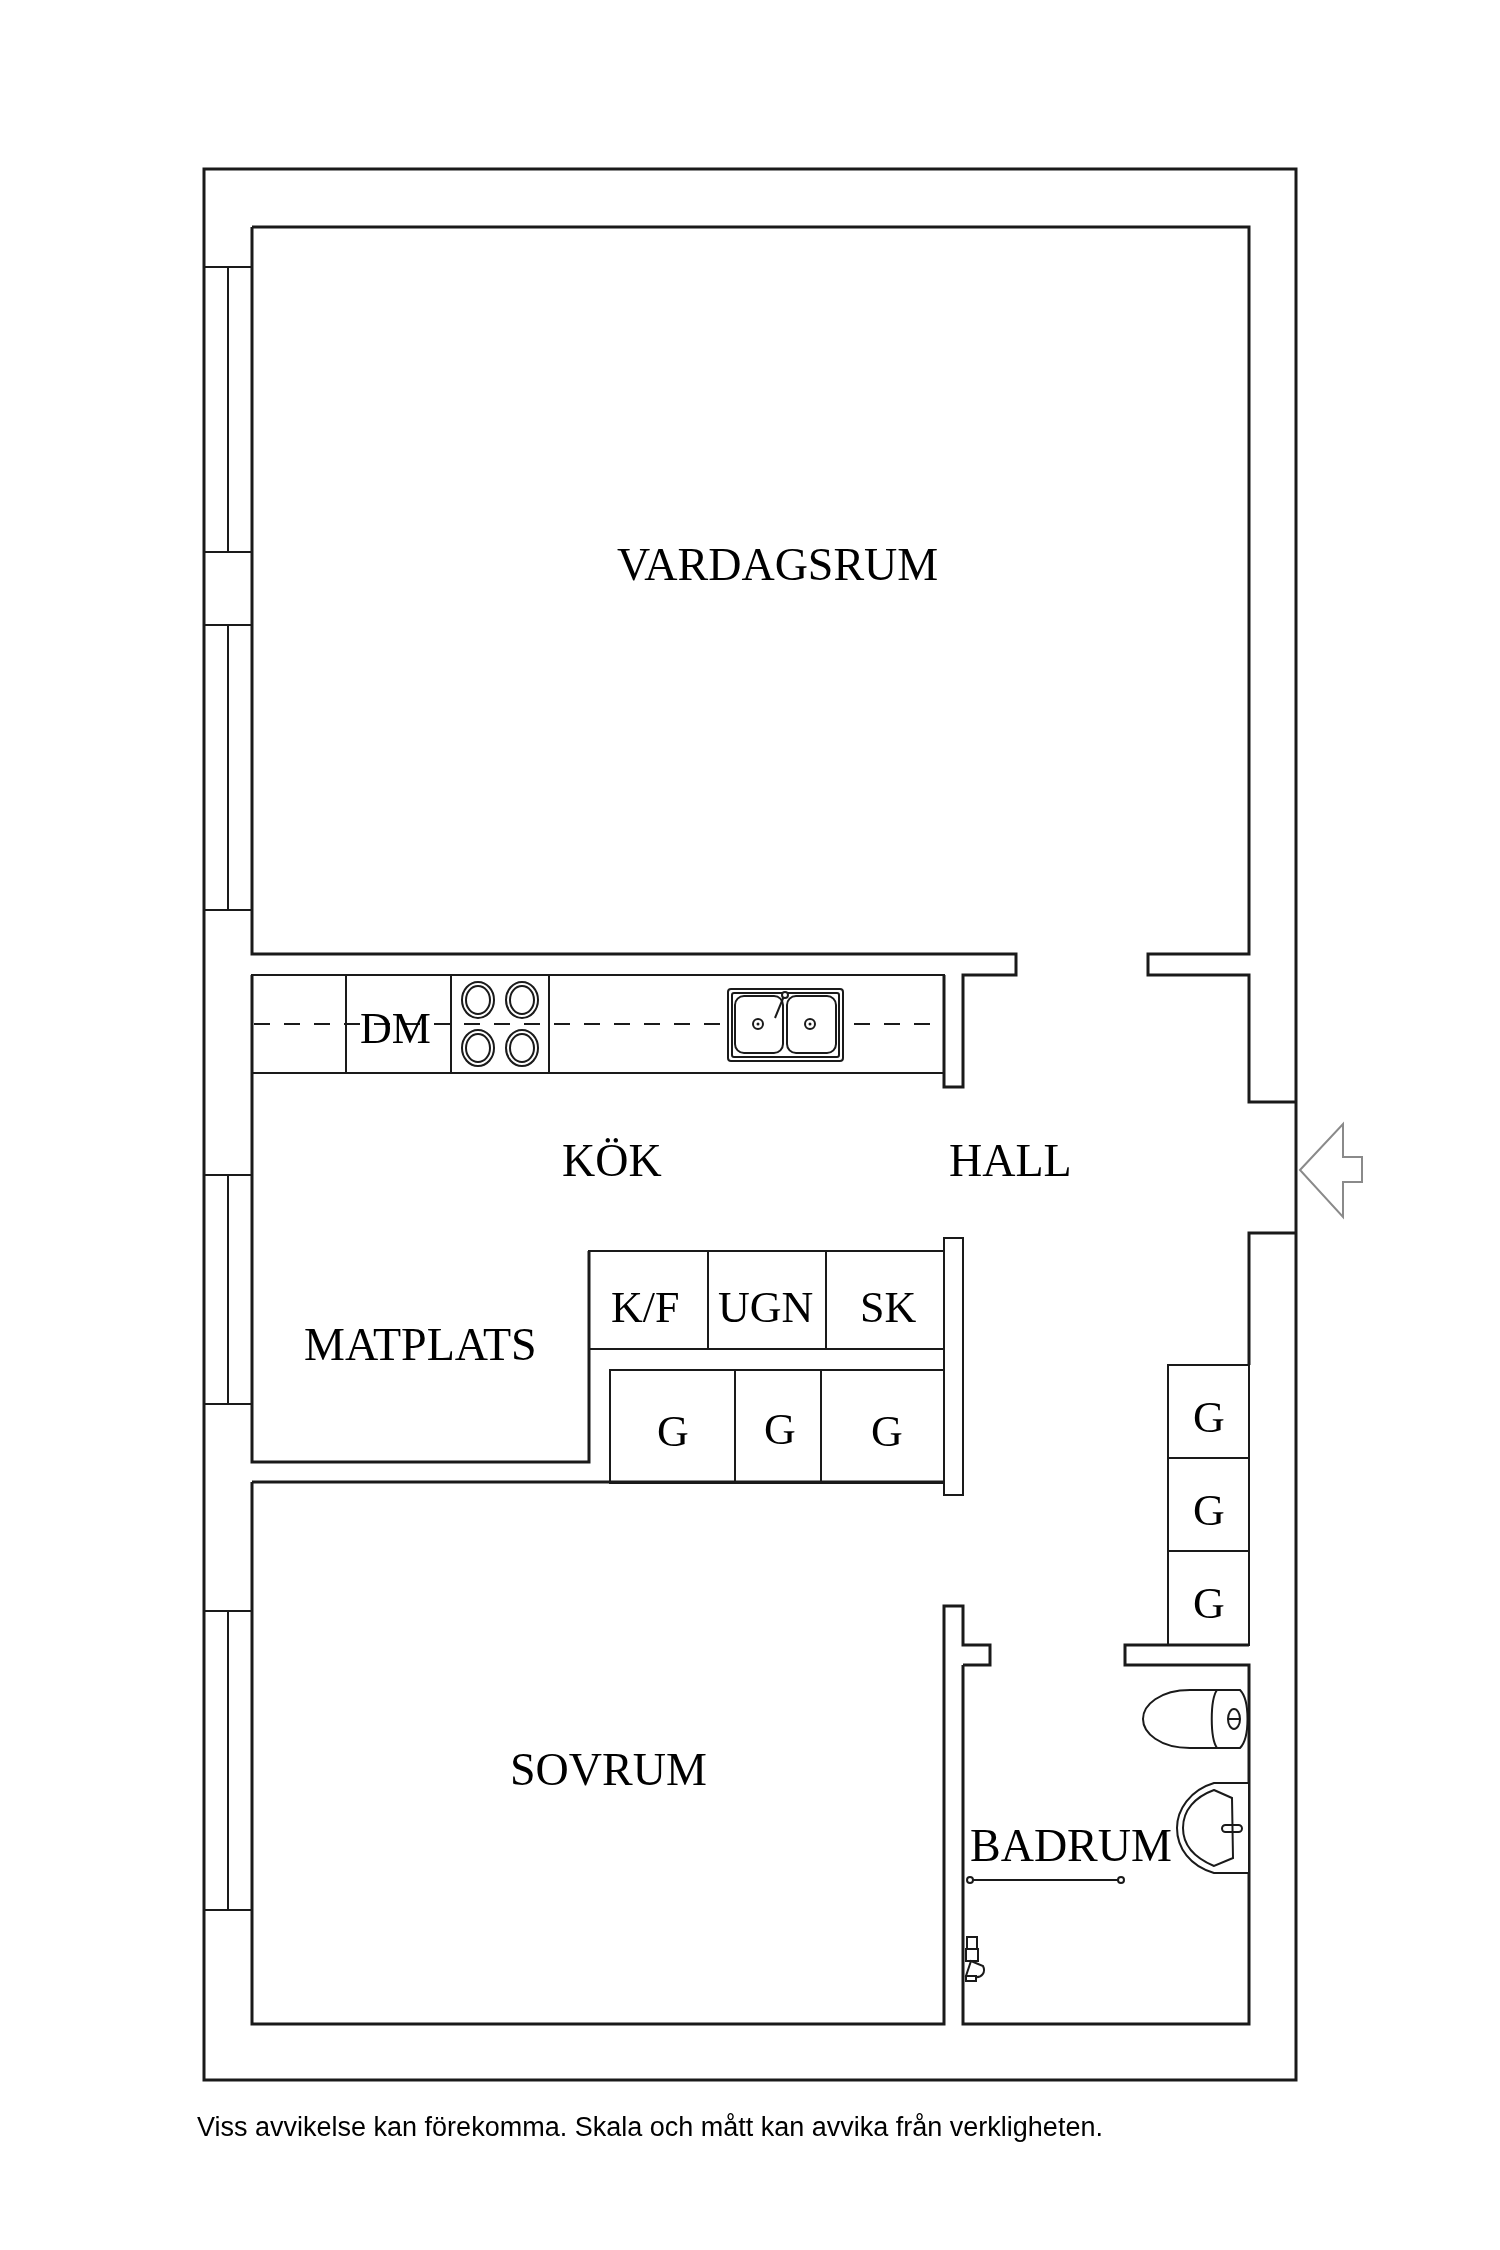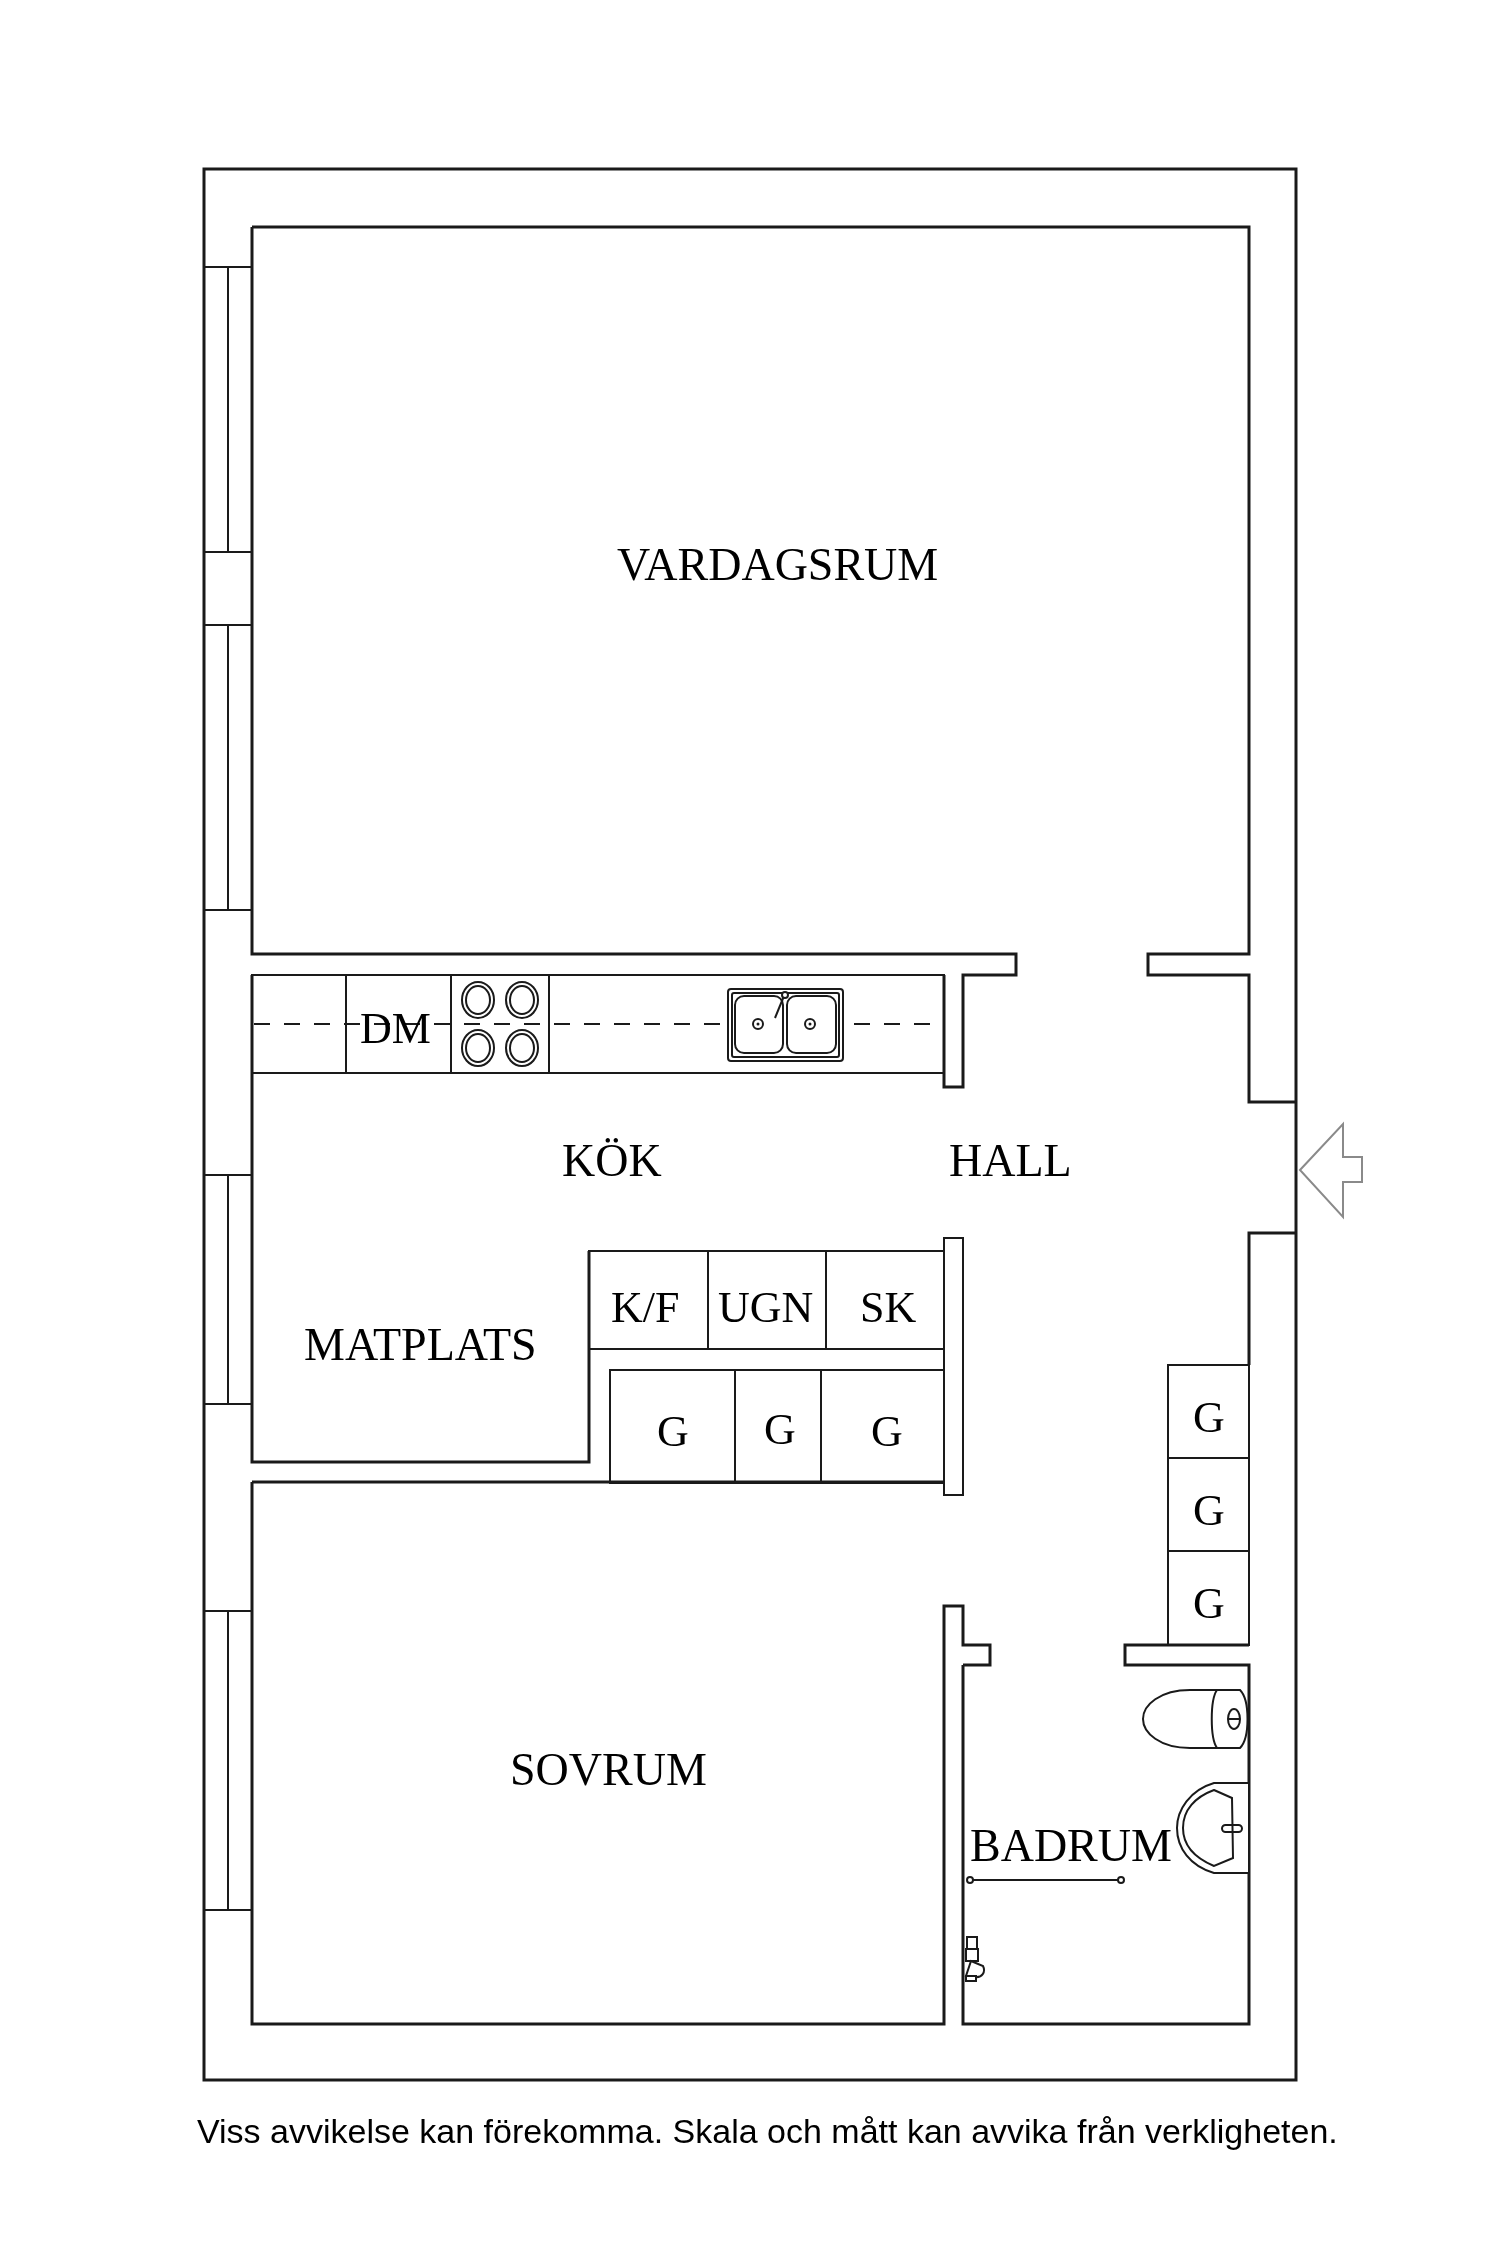--- a/index.html
+++ b/index.html
@@ -5,21 +5,21 @@
   html, body { margin: 0; padding: 0; background: #ffffff; }
   body { width: 1500px; height: 2250px; position: relative; overflow: hidden; }
   #plan { position: absolute; left: 0; top: 0; width: 1500px; height: 2250px; }
   .wall { fill: none; stroke: #1a1a1a; stroke-width: 3; }
   .thin { fill: none; stroke: #1a1a1a; stroke-width: 2; }
   .dash { fill: none; stroke: #1a1a1a; stroke-width: 2; stroke-dasharray: 16 14; }
   .fix { fill: #fff; stroke: #1a1a1a; stroke-width: 2; }
   .arrow { fill: #fff; stroke: #8a8a8a; stroke-width: 2; }
   .room-label { font-family: "Liberation Serif", "DejaVu Serif", serif; font-size: 46px; fill: #000; }
   .unit-label { font-family: "Liberation Serif", "DejaVu Serif", serif; font-size: 44px; fill: #000; }
-  .caption { position: absolute; left: 197px; top: 2112px; font-family: "Liberation Sans", "DejaVu Sans", sans-serif; font-size: 34px; color: #000; white-space: nowrap; }
+  .caption { position: absolute; left: 197px; top: 2112px; font-family: "Liberation Sans", "DejaVu Sans", sans-serif; font-size: 27px; color: #000; white-space: nowrap; }
 </style>
 </head>
 <body>
 
 <svg id="plan" viewBox="0 0 1500 2250" xmlns="http://www.w3.org/2000/svg">
 
   <g>
     <polyline class="wall" points="1296,1102 1296,169 204,169 204,2080 1296,2080 1296,1233"></polyline>
     <line class="wall" x1="1296" y1="1102" x2="1296" y2="1233"></line>
   </g>

